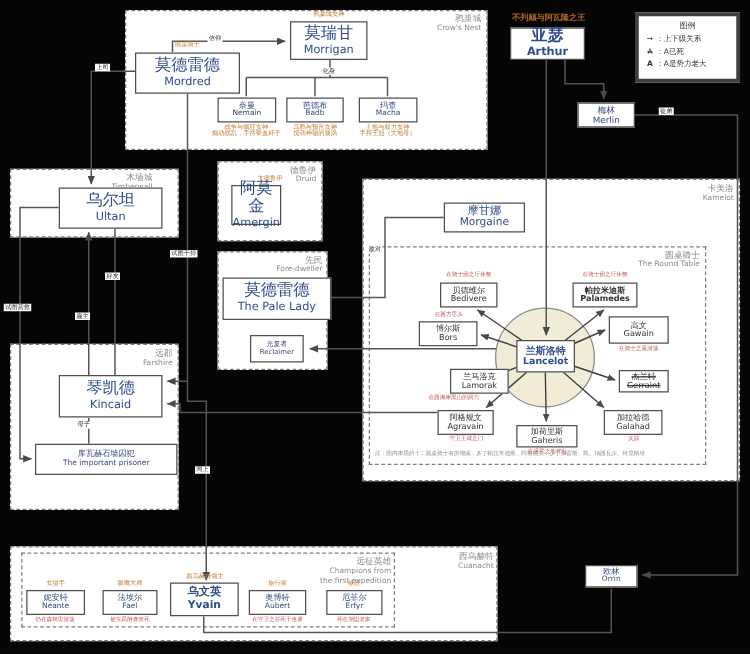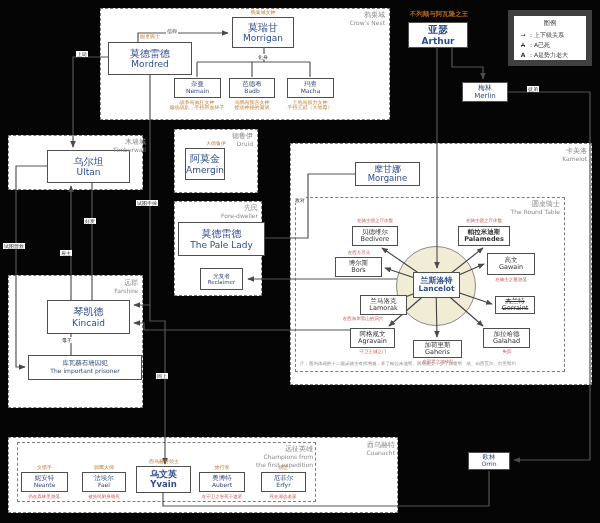--- a/index.html
+++ b/index.html
@@ -9,37 +9,37 @@
   .region.inner{z-index:12;}
   .rlabel{position:absolute;color:#8a8a8a;text-align:right;line-height:1.2;z-index:31;}
   .rlabel .cn{font-size:7px;display:block;}
   .rlabel .en{font-size:6px;display:block;}
   #connectors{position:absolute;left:0;top:0;z-index:20;}
   .circle{position:absolute;width:80px;height:80px;border-radius:50%;background:#f1ecd6;
           border:1px solid #8a8a8a;z-index:15;box-sizing:border-box;}
   .node{position:absolute;background:#ffffff;border:1px solid #4f4f4f;box-sizing:border-box;
         display:flex;flex-direction:column;align-items:center;justify-content:center;
         line-height:1.15;z-index:30;text-align:center;}
-  .major .cn{font-size:10px;color:#2e4d8e;}
+  .major .cn{font-size:13px;color:#2e4d8e;}
   .major .en{font-size:9px;color:#2e4d8e;text-align:right;}
   .mid .cn{font-size:9px;color:#2e4d8e;}
   .mid .en{font-size:8.5px;color:#2e4d8e;}
   .minor .cn{font-size:6.5px;color:#33497e;}
   .minor .en{font-size:6px;color:#33497e;}
   .knight .cn{font-size:6.5px;color:#333;}
   .knight .en{font-size:6.5px;color:#333;}
   .boldname .cn,.boldname .en{font-weight:bold;}
   .dead .cn,.dead .en{text-decoration:line-through;}
   .tag{position:absolute;color:#c07a30;font-size:5px;line-height:1;text-align:center;z-index:31;}
   .tag.big{font-size:6.5px;font-weight:bold;color:#b5671c;}
   .rednote{position:absolute;color:#c25552;font-size:4.5px;line-height:1.25;text-align:center;z-index:31;}
   .chip{position:absolute;background:#ffffff;color:#2f2f2f;font-size:5px;line-height:1.25;
         padding:0 1px;z-index:32;white-space:nowrap;}
   .legend{position:absolute;left:508px;top:10px;width:84px;height:56px;background:#fff;
-          border:6px solid #404040;z-index:30;box-sizing:border-box;padding:3px 4px;}
+          border:3px solid #404040;z-index:30;box-sizing:border-box;padding:3px 4px;}
   .legend .ltitle{font-size:6.5px;color:#333;text-align:center;margin-bottom:2px;}
   .legend .lrow{font-size:6px;color:#333;line-height:1.7;white-space:nowrap;}
   .legend .sym{display:inline-block;min-width:10px;text-align:center;}
   .legend .strike{text-decoration:line-through;}
   .legend .bold{font-weight:bold;}
   .footnote{position:absolute;color:#8a8a8a;font-size:4.5px;line-height:1.2;z-index:31;white-space:nowrap;}
 </style>
 </head>
 <body>
 
@@ -102,21 +102,21 @@
     <div class="ltitle">图例</div>
     <div class="lrow"><span class="sym">→</span><span>：上下级关系</span></div>
     <div class="lrow"><span class="sym strike">A</span><span>：A已死</span></div>
     <div class="lrow"><span class="sym bold">A</span><span>：A是势力老大</span></div>
   </div>
 
   <div class="rlabel" style="left:300px;top:11px;width:85px;">
     <span class="cn">鸦巢城</span>
     <span class="en">Crow's Nest</span>
   </div>
-  <div class="rlabel" style="left:68px;top:138px;width:78px;">
+  <div class="rlabel" style="left:44px;top:138px;width:78px;">
     <span class="cn">木墙城</span>
     <span class="en">Timberwall</span>
   </div>
   <div class="rlabel" style="left:205px;top:132px;width:48px;">
     <span class="cn">德鲁伊</span>
     <span class="en">Druid</span>
   </div>
   <div class="rlabel" style="left:190px;top:204px;width:68px;">
     <span class="cn">先民</span>
     <span class="en">Fore-dweller</span>

